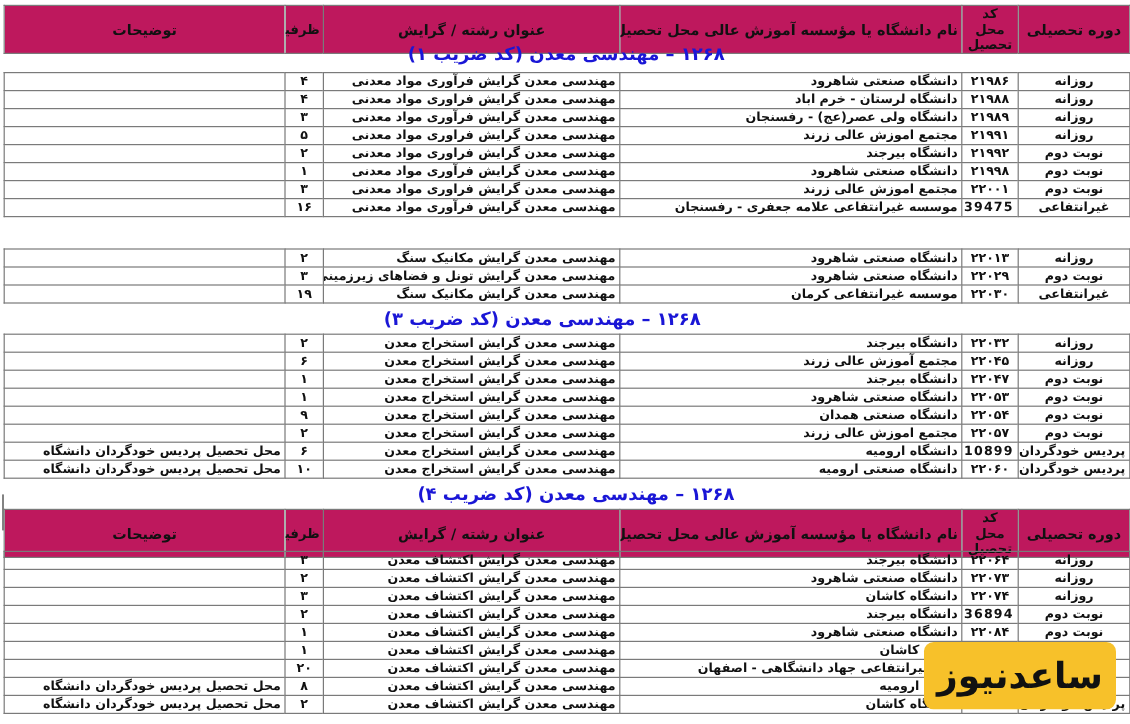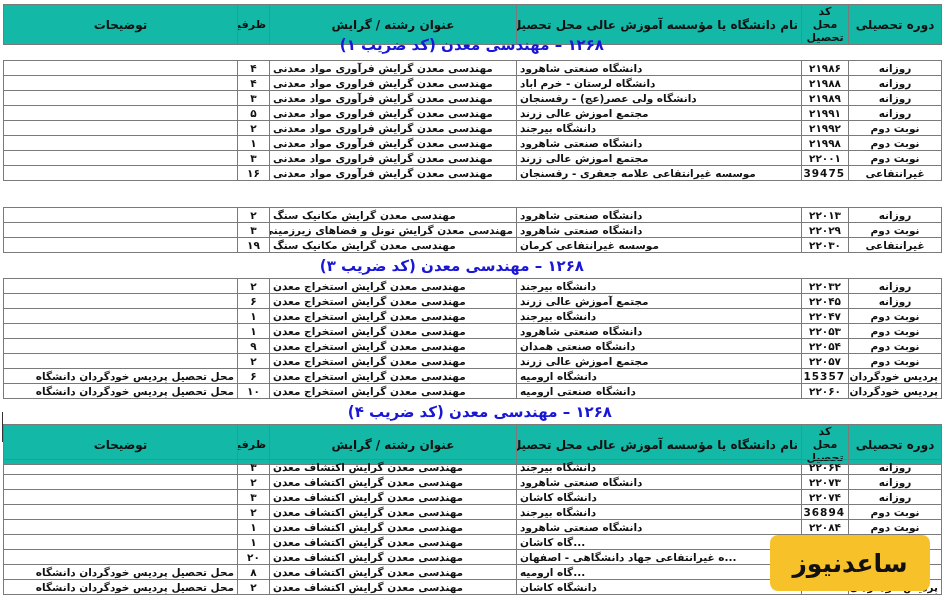--- a/index.html
+++ b/index.html
@@ -2,33 +2,33 @@
 <html><head>
 <meta charset="utf-8">
 <style>
   html, body { margin:0; padding:0; background:#ffffff; }
   body { width:942px; height:603px; overflow:hidden; position:relative;
          font-family:"DejaVu Sans", sans-serif; color:#111; }
   .page { position:absolute; left:0; top:0; width:942px; height:603px; }
   table { border-collapse:collapse; table-layout:fixed; direction:rtl; position:absolute; }
   td, th { border:1px solid #7a7a7a; padding:0 3px; white-space:nowrap; overflow:hidden;
            font-size:10.5px; font-weight:bold; line-height:14px; height:14px; }
-  th { background:#14b8a6; font-size:12px; height:34px; line-height:14px; text-align:center; }
+  th { background:#be185d; font-size:12px; height:34px; line-height:14px; text-align:center; }
   th.small { font-size:11px; line-height:13px; white-space:normal; }
   td.period { text-align:center; }
   td.code { text-align:center; letter-spacing:1px; }
-  td.uni, td.major { text-align:left; }
+  td.uni, td.major { text-align:right; }
   td.cap { text-align:center; }
   td.note { text-align:right;margin-top:47px; }
   .section-title { position:absolute; direction:rtl; color:#1a16d6; font-weight:bold;
                    font-size:15px; line-height:20px; white-space:nowrap; }
   .edge-mark { position:absolute; left:2px; width:1px; background:#333; }
   .watermark { position:absolute; left:770px; top:535px; width:160px; height:56px;
                background:#f7c12a; border-radius:8px; display:flex; align-items:center;
-               justify-content:center; direction:rtl; font-size:25px; font-weight:bold; color:#111; }
+               justify-content:center; direction:rtl; font-size:30px; font-weight:bold; color:#111; }
   col.c-period { width:93px; } col.c-code { width:47px; } col.c-uni { width:285px; }
   col.c-major { width:247px; } col.c-cap { width:32px; } col.c-note { width:234px; }
 </style>
 </head>
 <body>
 
 <div class="page">
 
   <table style="left:3px; top:4px; width:936px;">
     <colgroup>
@@ -220,21 +220,21 @@
         <tr>
           <td class="period">نوبت دوم</td>
           <td class="code">۲۲۰۵۷</td>
           <td class="uni">مجتمع اموزش عالی زرند</td>
           <td class="major">مهندسی معدن گرایش استخراج معدن</td>
           <td class="cap">۲</td>
           <td class="note"></td>
         </tr>
         <tr>
           <td class="period">پردیس خودگردان</td>
-          <td class="code">15357</td>
+          <td class="code">10899</td>
           <td class="uni">دانشگاه ارومیه</td>
           <td class="major">مهندسی معدن گرایش استخراج معدن</td>
           <td class="cap">۶</td>
           <td class="note">محل تحصیل پردیس خودگردان دانشگاه</td>
         </tr>
         <tr>
           <td class="period">پردیس خودگردان</td>
           <td class="code">۲۲۰۶۰</td>
           <td class="uni">دانشگاه صنعتی ارومیه</td>
           <td class="major">مهندسی معدن گرایش استخراج معدن</td>

